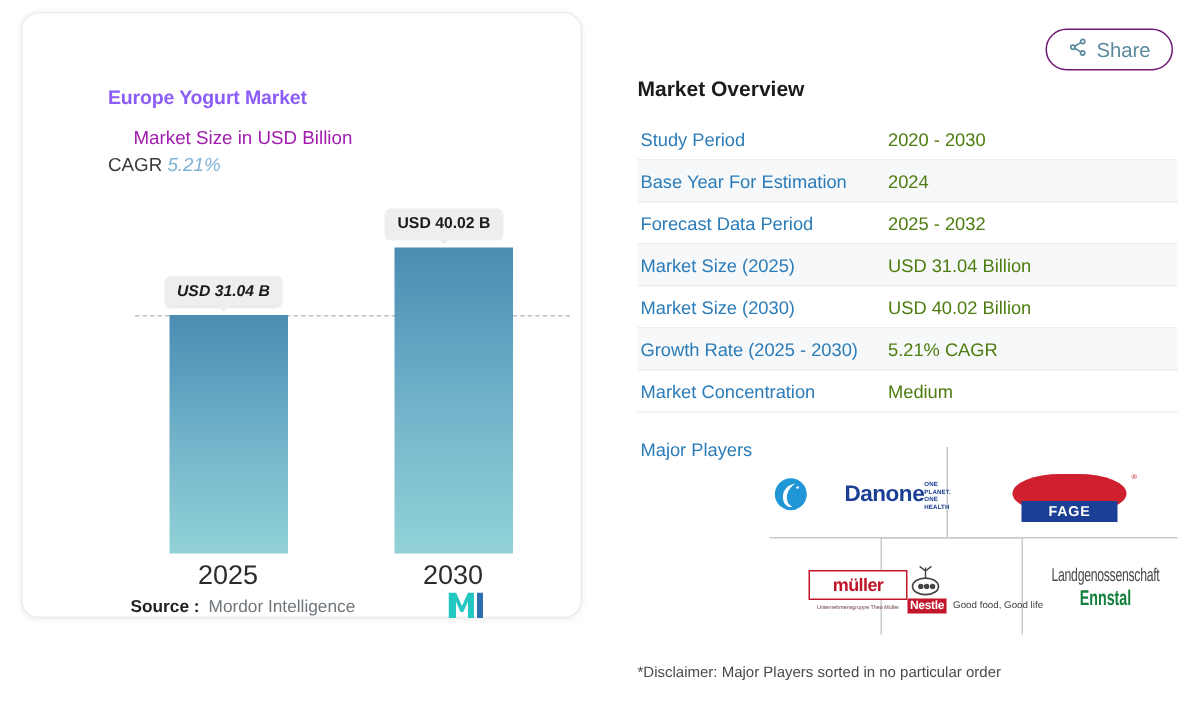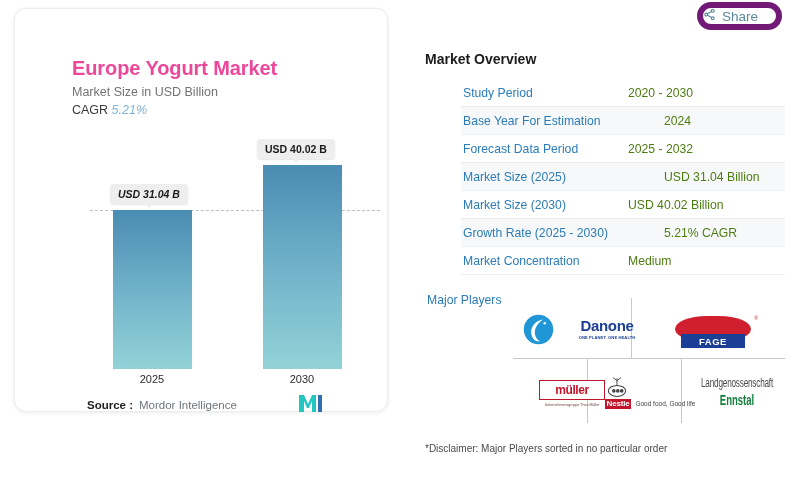--- a/index.html
+++ b/index.html
@@ -12,52 +12,52 @@
   }
   #page {
     position: relative;
     width: 800px; height: 482px;
     background: #ffffff;
   }
 
   
   .share-btn {
     position: absolute;
-    left: 697px; top: 2px;
+    left: 697px; top: 19px;
     width: 85px; height: 28px;
-    border: 6px solid #701a75;
+    border: 1px solid #701a75;
     border-radius: 14px;
     background: #ffffff;
-    display: flex; align-items: center; justify-content: flex-start;
+    display: flex; align-items: center; justify-content: center;
     gap: 6px;
     color: #4a7b8f;
     font-size: 13px;
     cursor: pointer;
   }
   .share-btn .share-label { color: #5b8a9c; font-size: 13.5px; }
   .share-icon { display: block; }
 
   
   .chart-card {
     position: absolute;
     left: 14px; top: 8px;
     width: 374px; height: 404px;
     background: #ffffff;
     border: 1px solid #eceef0;
     border-radius: 12px;
     box-shadow: 0 1px 4px rgba(0,0,0,0.07), 0 0 0 0.5px rgba(0,0,0,0.02);
   }
   .chart-title {
     position: absolute; left: 57px; top: 48px;
-    font-size: 20px; font-weight: bold; color: #ec4899;
+    font-size: 13px; font-weight: bold; color: #8b5cf6;
     letter-spacing: -0.1px;
   }
   .chart-sub {
-    position: absolute; left: 57px; top: 76px;
-    font-size: 12.5px; color: #737373;
+    position: absolute; left: 74px; top: 76px;
+    font-size: 12.5px; color: #a21caf;
   }
   .chart-cagr {
     position: absolute; left: 57px; top: 94px;
     font-size: 12.5px; color: #3b3b3b;
   }
   .chart-cagr .cagr-val { color: #7fb3d5; font-style: italic; }
 
   
   .plot {
     position: absolute;
@@ -97,21 +97,21 @@
     border-left: 4px solid transparent;
     border-right: 4px solid transparent;
     border-top: 4px solid #eeeeee;
   }
   .pill-2025 { left: 35px; top: 55px; font-style: italic; }
   .pill-2030 { left: 182px; top: 10px; }
 
   .xlabel {
     position: absolute;
     top: 244px;
-    font-size: 11px;
+    font-size: 18px;
     color: #2b2b2b;
     text-align: center;
     width: 80px;
   }
   .xlabel-2025 { left: 37px; }
   .xlabel-2030 { left: 187px; }
 
   .source-row {
     position: absolute;
     left: 72px; top: 390px;
@@ -130,43 +130,42 @@
   .table {
     position: absolute;
     left: 425px; top: 79px;
     width: 360px;
   }
   .trow {
     display: flex; align-items: center;
     height: 28px;
     border-bottom: 1px solid #eceef0;
     font-size: 12.2px;
-    margin-left: 36px;
-  }
-  .trow.alt { background: #f7f8f9; gap: 36px; }
+  }
+  .trow.alt { background: #f7f8f9; }
   .tkey { width: 167px; color: #2b7cb8; padding-left: 2px; }
   .tval { color: #4d7c0f; }
   .majorplayers-lbl {
     position: absolute; left: 427px; top: 293px;
     font-size: 12.2px; color: #2b7cb8;
   }
 
   
   .logos {
     position: absolute;
     left: 513px; top: 298px;
     width: 272px; height: 125px;
   }
   .gline { position: absolute; background: #c9c9c9; }
   .cell { position: absolute; display: flex; align-items: center; justify-content: center; }
 
   
   .danone { left: 4px; top: 8px; width: 124px; height: 46px; }
   .danone-wrap { display: flex; align-items: center; gap: 3px; }
-  .danone-txt { display: flex; flex-direction: column; align-items: center; margin-left: 22px; }
+  .danone-txt { display: flex; flex-direction: row; align-items: center; margin-left: 22px; }
   .danone-word { font-size: 15px; font-weight: bold; color: #1b3f94; letter-spacing: -0.3px; line-height: 1; }
   .danone-tag { font-size: 4.1px; font-weight: bold; color: #1b3f94; letter-spacing: 0.1px; margin-top: 2px; }
 
   
   .fage { left: 145px; top: 10px; width: 110px; height: 42px; }
   .fage-badge {
     position: relative;
     width: 76px; height: 26px;
     background: #d02030;
     border-radius: 50% / 60%;

